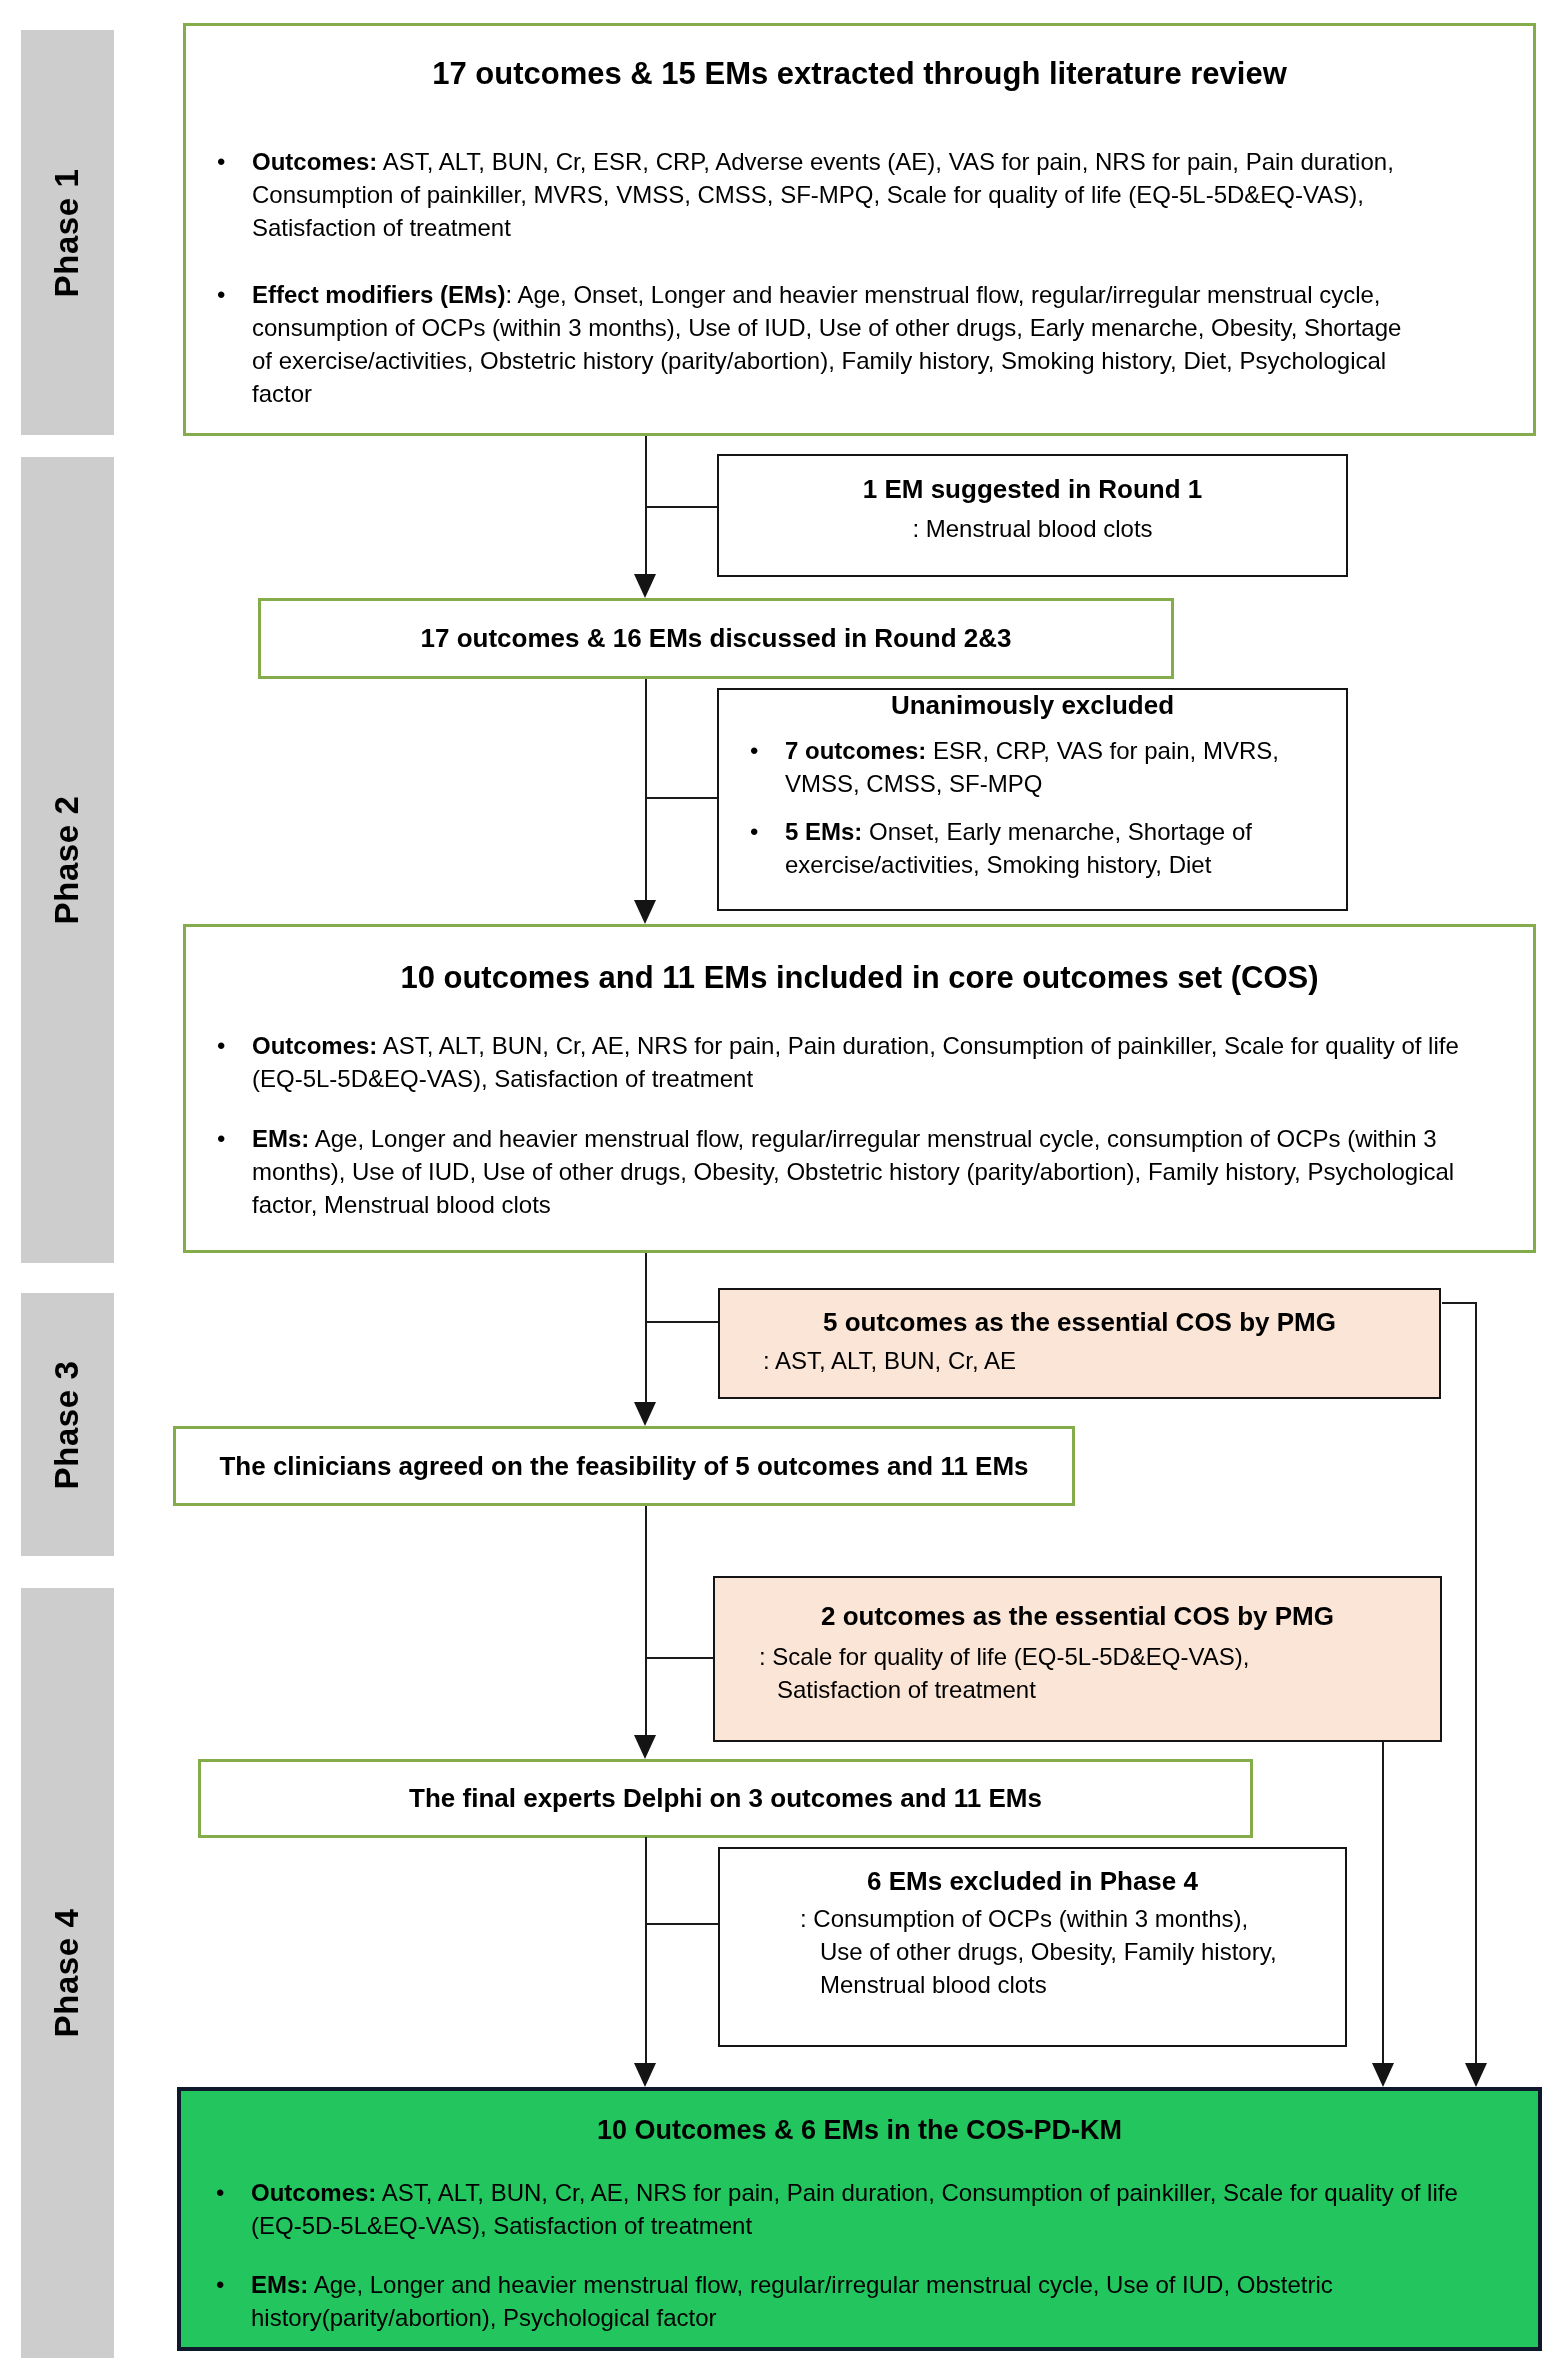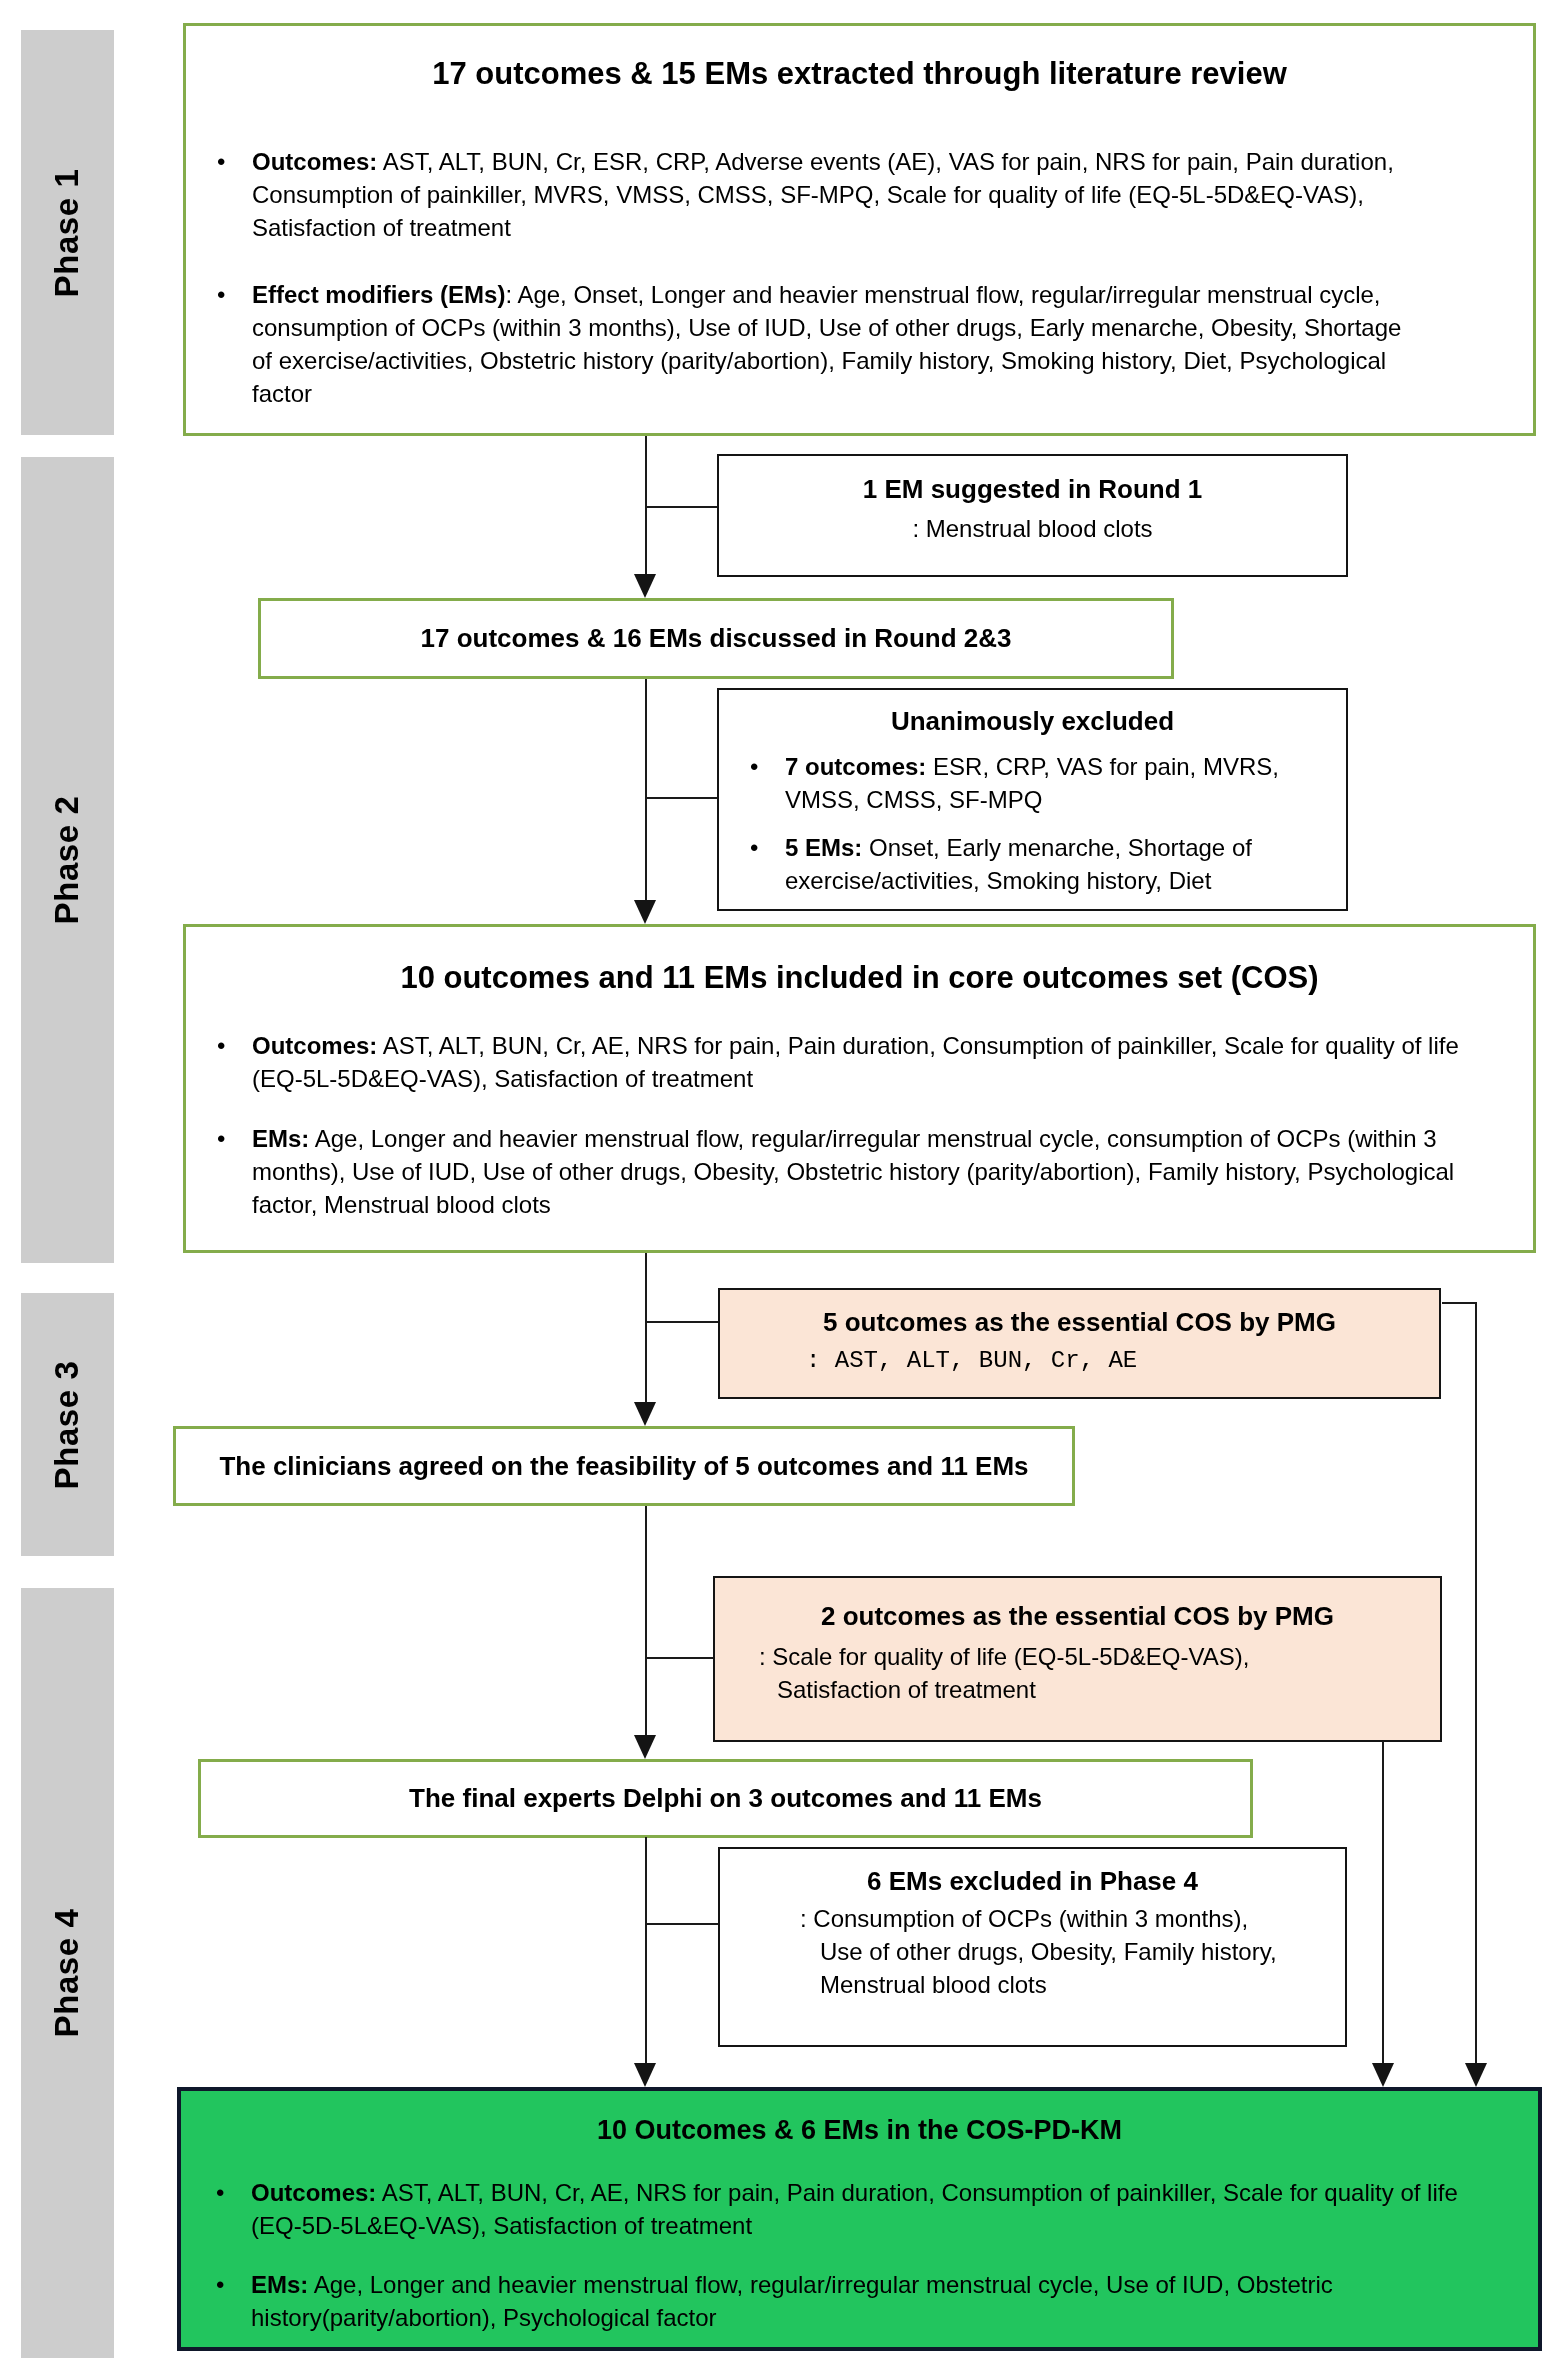--- a/index.html
+++ b/index.html
@@ -121,21 +121,21 @@
 
   <div class="box green" style="left:258px;top:598px;width:916px;height:81px;display:flex;align-items:center;justify-content:center;">
     <div class="center-title">17 outcomes &amp; 16 EMs discussed in Round 2&amp;3</div>
   </div>
 
   <div class="line" style="left:645px;top:679px;width:2.3px;height:223px;"></div>
   <div class="line" style="left:645px;top:797px;width:72px;height:2.3px;"></div>
   <div class="arrow" style="left:634px;top:900px;"></div>
 
   <div class="box black" style="left:717px;top:688px;width:631px;height:223px;">
-    <div class="side-title" style="margin-top:16px;">Unanimously excluded</div>
+    <div class="side-title" style="margin-top:0;">Unanimously excluded</div>
     <div class="bullet-row" style="margin:12.6px 23px 0 23px;">
       <span class="bullet-mark"></span>
       <span class="bullet-text"><span class="bold">7 outcomes:</span><span> ESR, CRP, VAS for pain, MVRS, VMSS, CMSS, SF-MPQ</span></span>
     </div>
     <div class="bullet-row" style="margin:15px 23px 0 23px;">
       <span class="bullet-mark"></span>
       <span class="bullet-text"><span class="bold">5 EMs:</span><span> Onset, Early menarche, Shortage of exercise/activities, Smoking history, Diet</span></span>
     </div>
   </div>
 
@@ -150,21 +150,21 @@
       <span class="bullet-text"><span class="bold">EMs:</span><span> Age, Longer and heavier menstrual flow, regular/irregular menstrual cycle, consumption of OCPs (within 3 months), Use of IUD, Use of other drugs, Obesity, Obstetric history (parity/abortion), Family history, Psychological factor, Menstrual blood clots</span></span>
     </div>
   </div>
 
   <div class="line" style="left:645px;top:1253px;width:2.3px;height:151px;"></div>
   <div class="line" style="left:645px;top:1321px;width:74px;height:2.3px;"></div>
   <div class="arrow" style="left:634px;top:1402px;"></div>
 
   <div class="box peach" style="left:718px;top:1288px;width:723px;height:111px;">
     <div class="side-title" style="margin-top:17px;">5 outcomes as the essential COS by PMG</div>
-    <div class="side-content" style="padding-left:86px;margin-top:5.7px;font-family:Liberation Mono, monospace;">: AST, ALT, BUN, Cr, AE</div>
+    <div class="side-content" style="padding-left:43px;margin-top:5.7px;">: AST, ALT, BUN, Cr, AE</div>
   </div>
 
   <div class="line" style="left:1442px;top:1302px;width:35px;height:2.3px;"></div>
   <div class="line" style="left:1475px;top:1302px;width:2.3px;height:763px;"></div>
   <div class="arrow" style="left:1465px;top:2063px;"></div>
 
   <div class="box green" style="left:173px;top:1426px;width:902px;height:80px;display:flex;align-items:center;justify-content:center;">
     <div class="center-title">The clinicians agreed on the feasibility of 5 outcomes and 11 EMs</div>
   </div>
 

